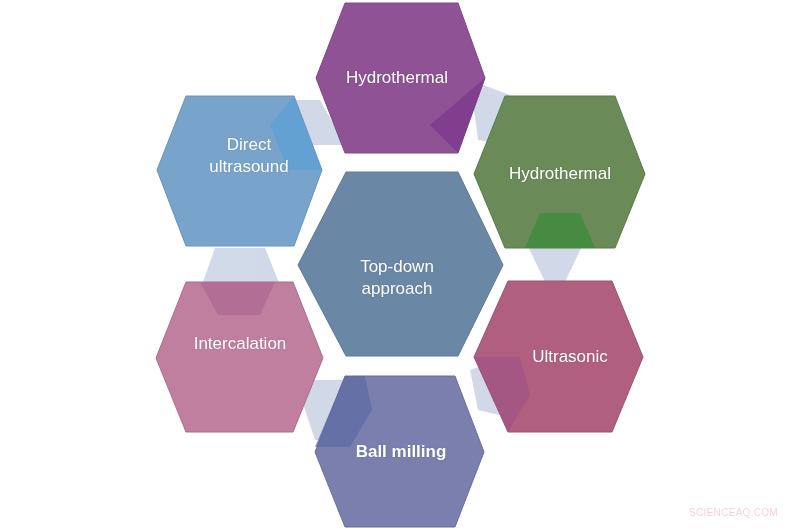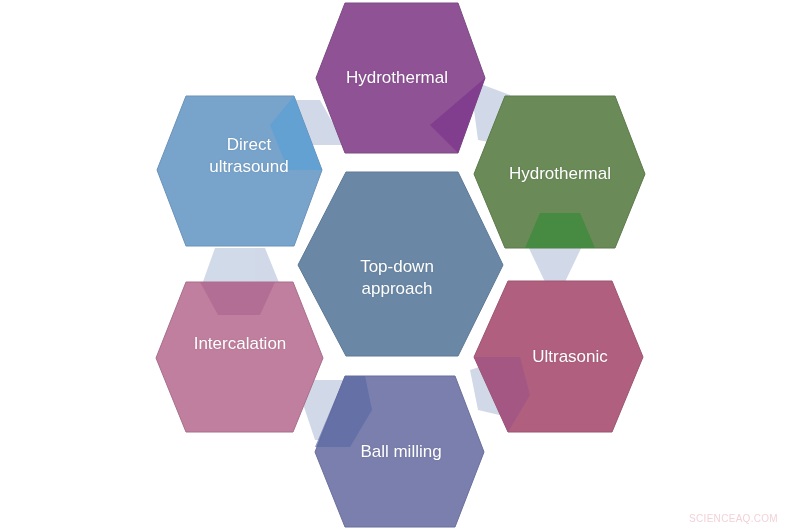--- a/index.html
+++ b/index.html
@@ -2,21 +2,21 @@
 <html><head>
   <meta charset="utf-8">
   <style>
     html, body { margin:0; padding:0; background:#ffffff; }
     body { width:800px; height:530px; position:relative; overflow:hidden;
            font-family:"Liberation Sans", sans-serif; }
     svg { position:absolute; left:0; top:0; }
     .label { position:absolute; color:#ffffff; text-align:center; font-size:17px;
              line-height:22px; transform:translate(-50%,-50%); white-space:nowrap;
              text-shadow:0 0 2px rgba(0,0,0,0.15); }
-    .watermark { position:absolute; right:22px; bottom:6px; font-size:10px;
+    .watermark { position:absolute; right:22px; bottom:12px; font-size:10px;
                  color:#f2d2d8; letter-spacing:0.3px;margin-left:24px; }
   </style>
 </head>
 <body>
 
 <svg width="800" height="530" viewBox="0 0 800 530">
 
   <g fill="#c9d3e4" opacity="0.85">
     <polygon points="262,100 320,100 345,145 290,145"></polygon>
     <polygon points="470,80 510,95 505,145 478,140"></polygon>
@@ -57,20 +57,20 @@
 
   <g>
     <polygon points="345,376 455,376 484,452 455,527 345,527 315,452" fill="#7a7fae" stroke="#6a6f9c" stroke-width="1"></polygon>
     <polygon points="345,376 365,376 372,410 350,447 315,447" fill="#5b6aa3" opacity="0.7"></polygon>
   </g>
 </svg>
 
 <div class="label" style="left:397px; top:78px;">Hydrothermal</div>
 <div class="label" style="left:560px; top:174px;">Hydrothermal</div>
 <div class="label" style="left:559px; top:357px;margin-left:11px;">Ultrasonic</div>
-<div class="label" style="left:401px; top:452px;">Ball milling</div>
+<div class="label" style="left:401px; top:452px;font-weight:bold;">Ball milling</div>
 <div class="label" style="left:240px; top:344px;">Intercalation</div>
 <div class="label" style="left:249px; top:156px; white-space:pre-line;">Direct
 ultrasound</div>
 <div class="label" style="left:397px; top:278px; white-space:pre-line;">Top-down
 approach</div>
 
 <div class="watermark">SCIENCEAQ.COM</div>
 
 </body></html>

